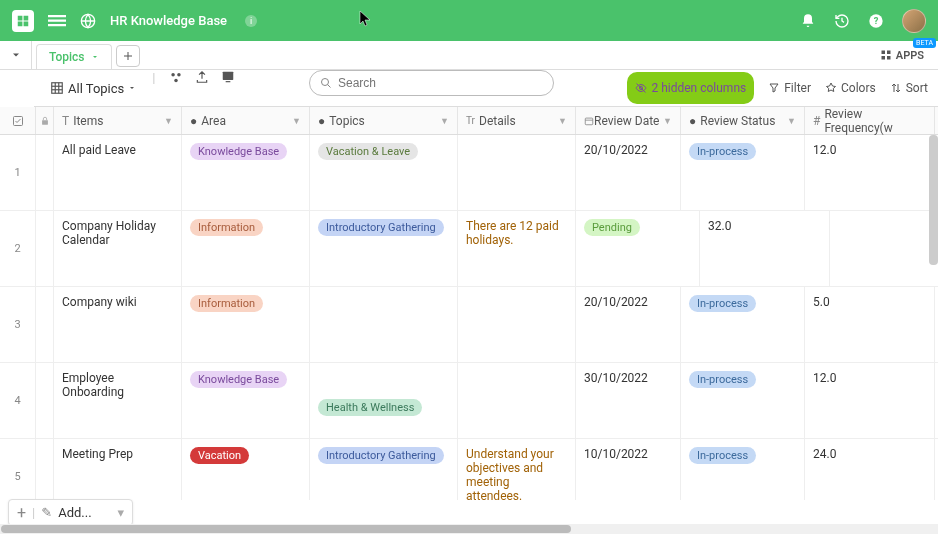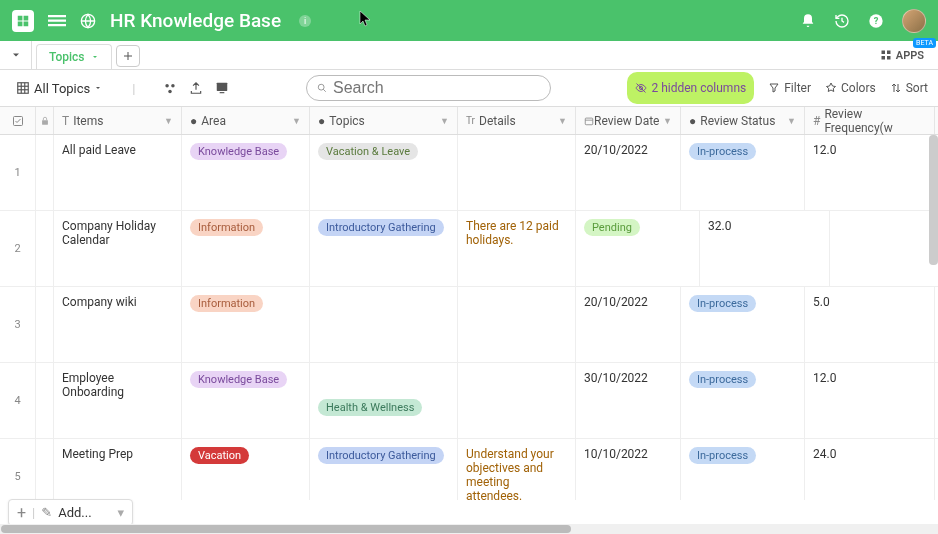--- a/index.html
+++ b/index.html
@@ -4,42 +4,42 @@
 <style>
 * { box-sizing: border-box; margin: 0; padding: 0; }
 body { font-family: -apple-system, "Segoe UI", Roboto, sans-serif; font-size: 13px; color: #333; background: #fff; width: 938px; height: 534px; overflow: hidden; position: relative; }
 
 
 .topbar { background: #4ac26b; height: 41px; display: flex; align-items: center; padding: 0 12px; color: #fff; }
 .topbar-left { display: flex; align-items: center; gap: 14px; }
 .logo { width: 22px; height: 22px; background: #fff; border-radius: 4px; display:flex; align-items:center; justify-content:center;}
 .logo svg { width: 14px; height: 14px; }
 .menu-icon, .globe-icon { display:flex; align-items:center; }
-.title { font-size: 19px; font-weight: 500; }
+.title { font-size: 13px; font-weight: 500; }
 .info-dot { width: 12px; height:12px; display:inline-flex; align-items:center; justify-content:center; background: rgba(255,255,255,0.3); border-radius:50%; font-size:9px; margin-left:4px;}
 .topbar-right { margin-left: auto; display:flex; align-items:center; gap: 18px;}
 .avatar { width: 24px; height: 24px; border-radius: 50%; background: linear-gradient(135deg,#d4a574,#8b6f47); border:1px solid rgba(255,255,255,0.4);}
 
 
 .tabrow { height: 29px; background:#fff; border-bottom:1px solid #ddd; display:flex; align-items:stretch; position:relative;}
 .tabrow-collapse { width:32px; display:flex; align-items:center; justify-content:center; border-right:1px solid #ddd;}
 .tab { padding: 0 12px; display:flex; align-items:center; gap:6px; background:#f5f5f5; border:1px solid #ddd; border-bottom:none; border-radius: 4px 4px 0 0; margin-top:3px; margin-left:4px; font-size:12px;}
 .tab.active { background:#fff; color:#4ac26b; font-weight:500;}
 .tab-add { width:24px; height:22px; margin-top:4px; margin-left:4px; display:flex; align-items:center; justify-content:center; border:1px solid #ccc; border-radius:4px; background:#fff;}
 .apps-btn { margin-left:auto; margin-right:6px; display:flex; align-items:center; gap:4px; padding:0 8px; font-size:11px; font-weight:600; color:#555;}
 .beta { position:absolute; right:2px; top:-3px; background:#0d99ff; color:#fff; font-size:7px; padding:1px 3px; border-radius:3px;}
 
 
-.toolbar { height: 37px; display:flex; align-items:center; padding: 0 10px; border-bottom:1px solid #ddd; gap:24px;}
+.toolbar { height: 37px; display:flex; padding: 0 10px; border-bottom:1px solid #ddd; gap:10px;margin-left:34px;}
 .view-select { display:flex; align-items:center; gap:4px; padding:3px 6px; font-size:13px;}
 .tool-icons { display:flex; gap:12px; color:#555; margin-left:4px;}
 .searchbox { margin-left:auto; margin-right:auto; width:245px; height:26px; border:1px solid #bbb; border-radius:13px; display:flex; align-items:center; padding:0 10px; gap:6px; color:#888;}
-.searchbox input { border:none; outline:none; flex:1; font-size:16px; background:transparent;}
+.searchbox input { border:none; outline:none; flex:1; font-size:12px; background:transparent;}
 .toolbar-right { display:flex; align-items:center; gap:14px; font-size:12px; color:#555;}
-.hidden-cols { background:#bef264; color:#7a4a9c; padding:9px 8px; border-radius:10px; display:flex; align-items:center; gap:4px;}
+.hidden-cols { background:#84cc16; color:#7a4a9c; padding:9px 8px; border-radius:10px; display:flex; align-items:center; gap:4px;}
 .tool-item { display:flex; align-items:center; gap:4px;}
 
 
 .colheaders { height: 28px; display:flex; border-bottom:1px solid #ddd; background:#fafafa; font-size:12px; color:#555;}
 .col { border-right:1px solid #e5e5e5; display:flex; align-items:center; padding:0 8px; position:relative; flex-shrink:0;}
 .col .chev { margin-left:auto; color:#aaa; font-size:9px;}
 .w-check { width:36px; justify-content:center;}
 .w-lock { width:18px; justify-content:center; padding:0;}
 .w-items { width:128px;}
 .w-area { width:128px;}

